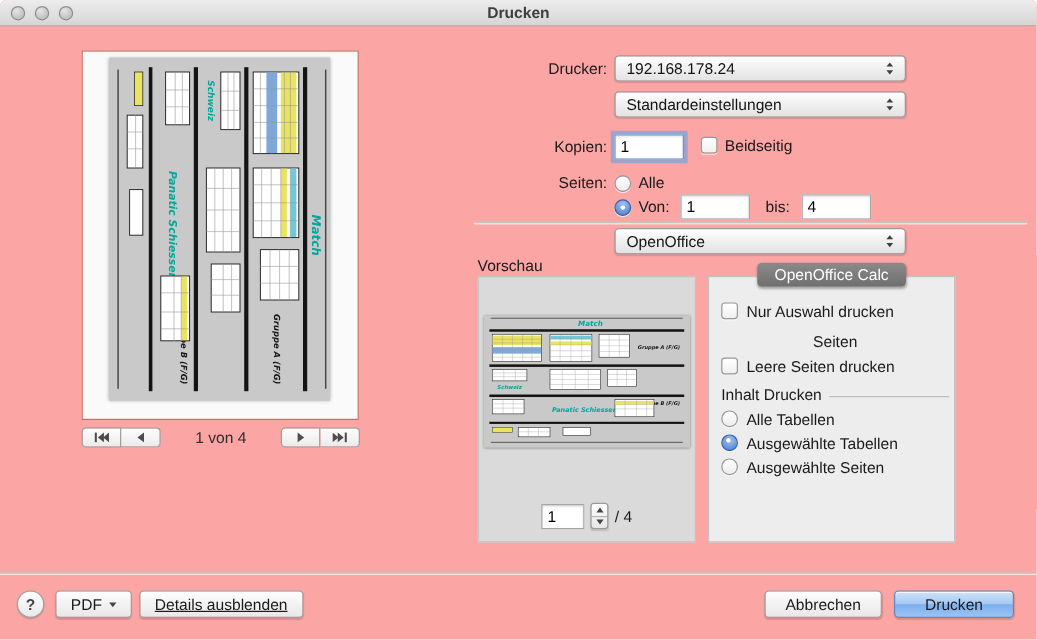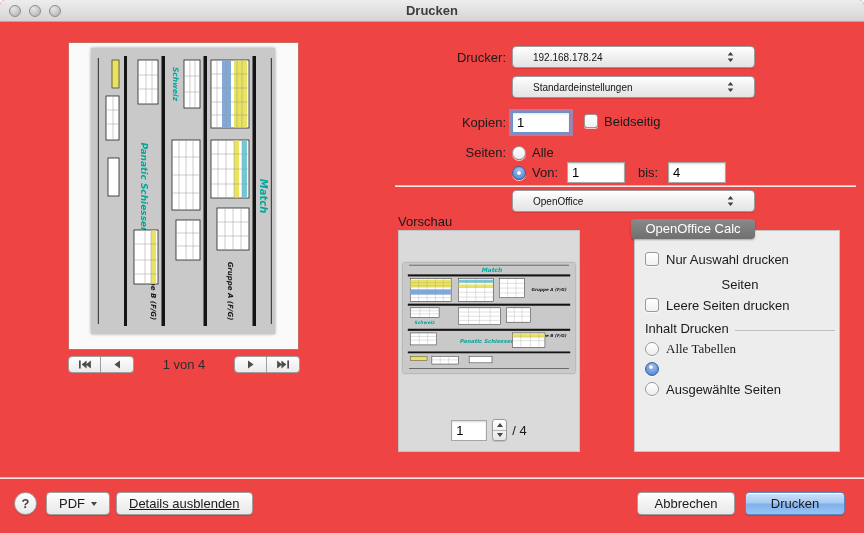--- a/index.html
+++ b/index.html
@@ -1,19 +1,19 @@
 <!DOCTYPE html>
 <html><head>
 <meta charset="utf-8">
 <style>
   * { margin:0; padding:0; box-sizing:border-box; }
   html,body { width:864px; height:533px; background:#fff; }
   body { font-family:"Liberation Sans", sans-serif; font-size:13px; color:#1a1a1a; }
 
-  .window { position:relative; width:864px; height:533px; background:#ef4444; overflow:hidden; border-radius:5px 5px 0 0; }
+  .window { position:relative; width:864px; height:533px; background:#fca5a5; overflow:hidden; border-radius:5px 5px 0 0; }
 
   
   .titlebar { position:absolute; top:0; left:0; right:0; height:22px;
     background:linear-gradient(#ededed,#d5d5d5); border-bottom:1px solid #aaa; border-radius:5px 5px 0 0; }
   .wtitle { position:absolute; left:0; right:0; top:3px; text-align:center; font-size:13px; font-weight:bold; color:#3e3e3e; }
   .tl { position:absolute; top:5px; width:12px; height:12px; border-radius:50%;
     background:radial-gradient(circle at 35% 30%, #e6e6e6, #b0b0b0); border:1px solid #8d8d8d; }
   .tl1 { left:9px; } .tl2 { left:29px; } .tl3 { left:49px; }
 
   
@@ -35,21 +35,21 @@
   .seg .navbtn:first-child { border-radius:4px 0 0 4px; }
   .seg .navbtn:last-child  { border-radius:0 4px 4px 0; border-left:none; }
   .pageind { font-size:13px; color:#2e2e2e; }
 
   
   .lbl-col { position:absolute; left:290px; width:216px; text-align:right; color:#1a1a1a; }
   .ctl-label { position:absolute; color:#1a1a1a; }
 
   .popup { position:absolute; height:22px; border:1px solid #9b9b9b; border-radius:4px;
     background:linear-gradient(#ffffff,#f1f1f1 45%,#e3e3e3); box-shadow:0 1px 1px rgba(0,0,0,.14), inset 0 1px 0 #fff;
-    display:flex; align-items:center; padding:0 20px; cursor:default; font-size:10px; }
+    display:flex; align-items:center; padding:0 9px; cursor:default; font-size:13px; }
   .popup .plbl { flex:1; text-align:left; color:#141414; }
 
   .tf { position:absolute; height:21px; border:1px solid #a6a6a6; background:#fff;
     font:13px "Liberation Sans", sans-serif; padding:0 4px; box-shadow:inset 0 1px 2px rgba(0,0,0,.15); }
   .tf.focus { border-color:#6a93cc; box-shadow:0 0 0 3px rgba(120,160,225,.7), inset 0 1px 2px rgba(0,0,0,.12); }
 
   .checkbox { position:absolute; width:14px; height:14px; border:1px solid #999; border-radius:3px;
     background:linear-gradient(#fff,#f1f1f1); box-shadow:0 1px 0 rgba(255,255,255,.7); cursor:default; }
   .radio { position:absolute; width:14px; height:14px; border:1px solid #999; border-radius:50%;
     background:linear-gradient(#fff,#ededed); box-shadow:0 1px 0 rgba(255,255,255,.7); cursor:default; }
@@ -72,30 +72,30 @@
   .vp-field-row .tf { position:static; width:36px; }
   .stepper { display:flex; flex-direction:column; width:15px; height:22px; border:1px solid #9b9b9b; border-radius:3px;
     overflow:hidden; background:linear-gradient(#fff,#e6e6e6); box-shadow:0 1px 1px rgba(0,0,0,.12); }
   .stepper button { flex:1; border:none; background:transparent; display:flex; align-items:center; justify-content:center; padding:0; cursor:default; }
   .stepper button + button { border-top:1px solid #b5b5b5; }
   .tri-up { width:0; height:0; border-left:3px solid transparent; border-right:3px solid transparent; border-bottom:4px solid #444; }
   .tri-down { width:0; height:0; border-left:3px solid transparent; border-right:3px solid transparent; border-top:4px solid #444; }
 
   
   .calc-panel { position:absolute; left:590px; top:230px; width:206px; height:222px;
-    background:#ededed; border:1px solid #c2c2c2;margin-left:44px; }
+    background:#ededed; border:1px solid #c2c2c2; }
   .calc-tab { position:absolute; left:590px; top:219px; width:206px; text-align:center; z-index:2; }
   .calc-tab span { display:inline-block; background:linear-gradient(#8a8a8a,#6f6f6f); color:#fff;
     font-size:13px; padding:2px 14px 3px; border-radius:4px; box-shadow:0 1px 2px rgba(0,0,0,.3); }
   .cp-row { position:absolute; left:10px; right:8px; height:16px; display:flex; align-items:center; gap:7px; }
   .cp-row .checkbox, .cp-row .radio { position:static; flex:0 0 auto; }
   .cp-sect { position:absolute; left:10px; right:4px; display:flex; align-items:center; gap:6px; }
   .cp-sect .sline { flex:1; height:1px; background:#bdbdbd; margin-top:3px; }
   .cp-r1 { top:20px; } .cp-r2 { top:46px;flex-direction:column; } .cp-r3 { top:66px; } .cp-r4 { top:90px; }
-  .cp-r5 { top:110px;font-family:Liberation Serif, serif; } .cp-r6 { top:130px; } .cp-r7 { top:150px; }
+  .cp-r5 { top:110px; } .cp-r6 { top:130px; } .cp-r7 { top:150px; }
 
   
   .btn { position:absolute; height:23px; border:1px solid #9f9f9f; border-radius:4px;
     background:linear-gradient(#fefefe,#f2f2f2 50%,#e8e8e8); box-shadow:0 1px 1px rgba(0,0,0,.15), inset 0 1px 0 #fff;
     font:13px "Liberation Sans", sans-serif; color:#1a1a1a; display:flex; align-items:center; justify-content:center;
     gap:6px; padding:0 12px; cursor:default; }
   .btn.default { background:linear-gradient(#cfe2f9,#a5c9f3 48%,#7fb0ed 52%,#97c4f4); border-color:#5e88bf; }
   .help-btn { position:absolute; left:14px; top:492px; width:23px; height:23px; border:1px solid #9f9f9f;
     border-radius:50%; background:linear-gradient(#fefefe,#e9e9e9); box-shadow:0 1px 1px rgba(0,0,0,.15);
     font:bold 13px "Liberation Sans", sans-serif; color:#444; display:flex; align-items:center; justify-content:center; cursor:default; }
@@ -432,20 +432,21 @@
     <div class="cp-sect cp-r4">
       <span>Inhalt Drucken</span>
       <span class="sline"></span>
     </div>
     <div class="cp-row cp-r5">
       <span class="radio"></span>
       <span>Alle Tabellen</span>
     </div>
     <div class="cp-row cp-r6">
       <span class="radio selected"></span>
+      <span>Ausgewählte Tabellen</span>
     </div>
     <div class="cp-row cp-r7">
       <span class="radio"></span>
       <span>Ausgewählte Seiten</span>
     </div>
   </div>
 
   <div class="hdiv div-footer"></div>
   <button class="help-btn">
     <span>?</span>

